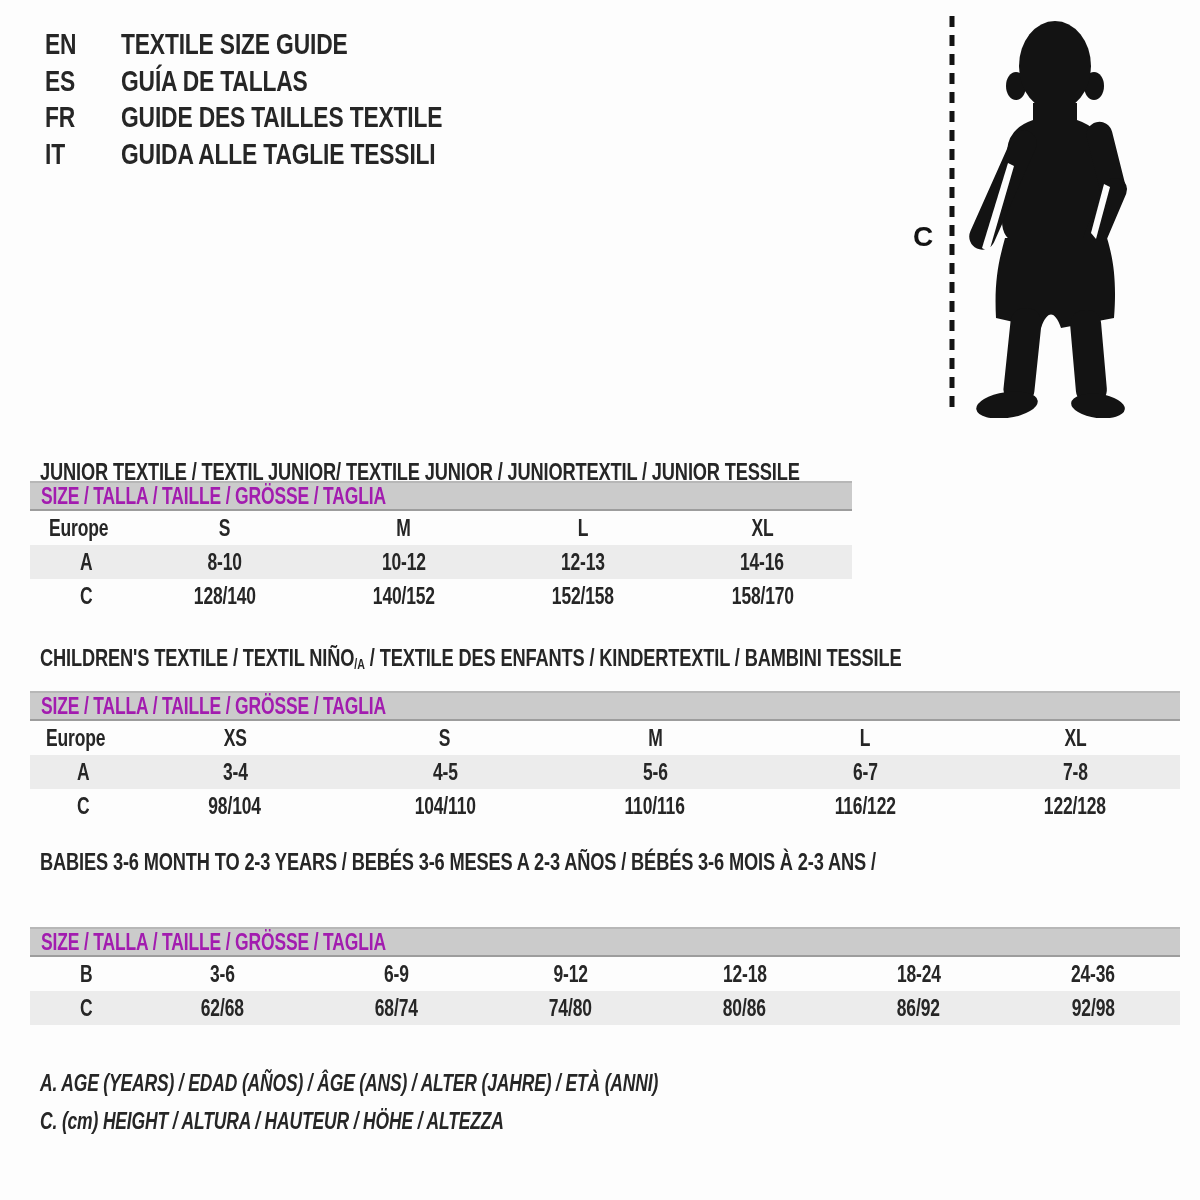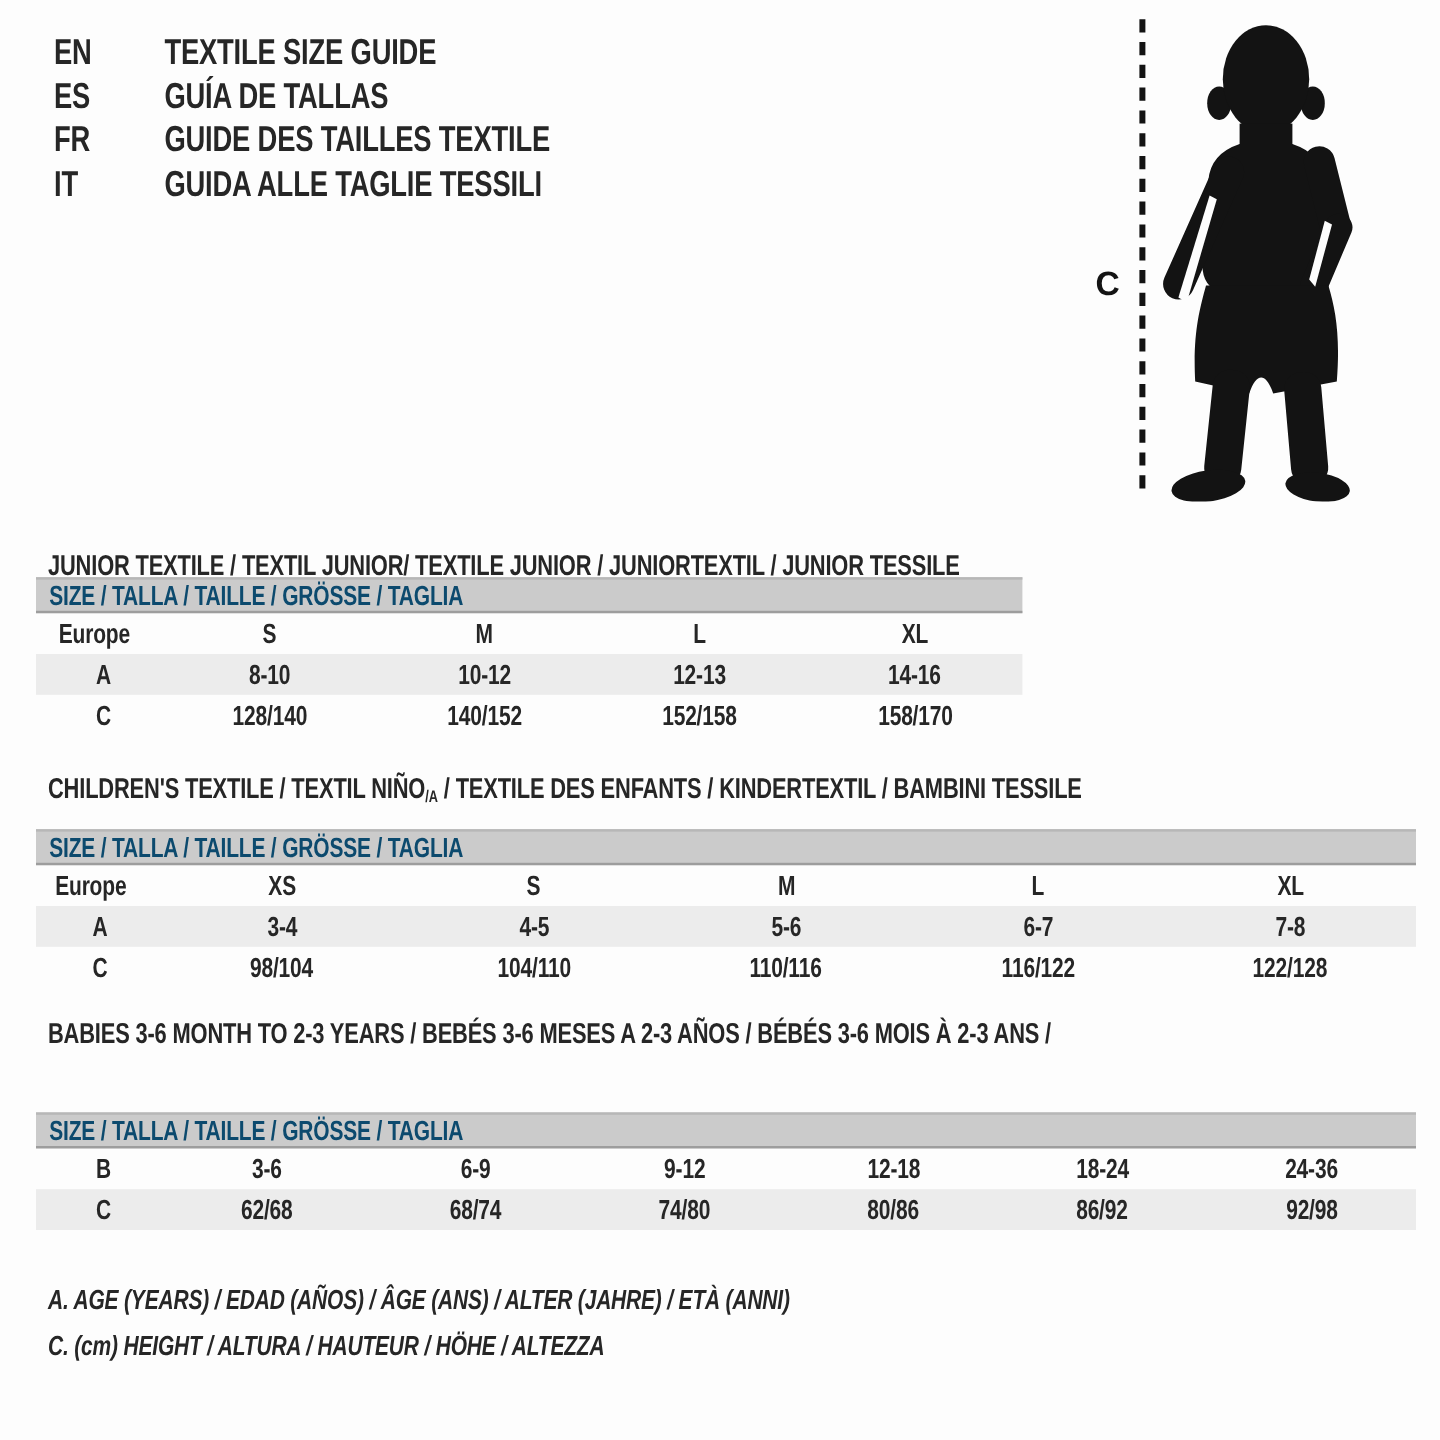--- a/index.html
+++ b/index.html
@@ -7,32 +7,32 @@
     width:1200px;height:1200px;position:relative;overflow:hidden;
     background:#fdfdfd;color:#262626;
     font-family:"Liberation Sans", sans-serif;font-weight:bold;
   }
   .abs{position:absolute;}
   
   .cnd{display:inline-block;transform:scaleX(0.76);transform-origin:0 50%;white-space:nowrap;letter-spacing:-0.2px;}
   .cndc{display:inline-block;transform:scaleX(0.76);transform-origin:50% 50%;white-space:nowrap;letter-spacing:-0.2px;}
 
   .lang{left:45px;top:26px;font-size:30px;line-height:36.5px;}
-  .lang-row{display:flex;gap:16px;}
+  .lang-row{display:flex;}
   .lang-code{width:76px;flex:0 0 76px;}
 
   .sec-title{font-size:24px;line-height:28px;}
   .babies-title{line-height:38px;}
 
   .tbl{box-sizing:border-box;}
   .bar{
     height:30px;background:#cbcbcb;box-sizing:border-box;
     border-top:2px solid #b7b7b7;border-bottom:2px solid #9d9d9d;
     display:flex;align-items:center;padding-left:11px;
-    font-size:23px;color:#0c4a6e;
+    font-size:23px;color:#a21caf;
   }
   .trow{display:grid;align-items:center;height:34px;font-size:23px;}
   .t1 .trow{grid-template-columns:105px repeat(4,1fr);}
   .t2 .trow{grid-template-columns:100px repeat(5,1fr);}
   .t3 .trow{grid-template-columns:105px repeat(6,1fr);}
   .alt{background:#ececec;}
   .lblcell{padding-left:11px;text-align:center;}
   .valcell{text-align:center;}
 
   .legend{font-size:23px;line-height:38px;}

